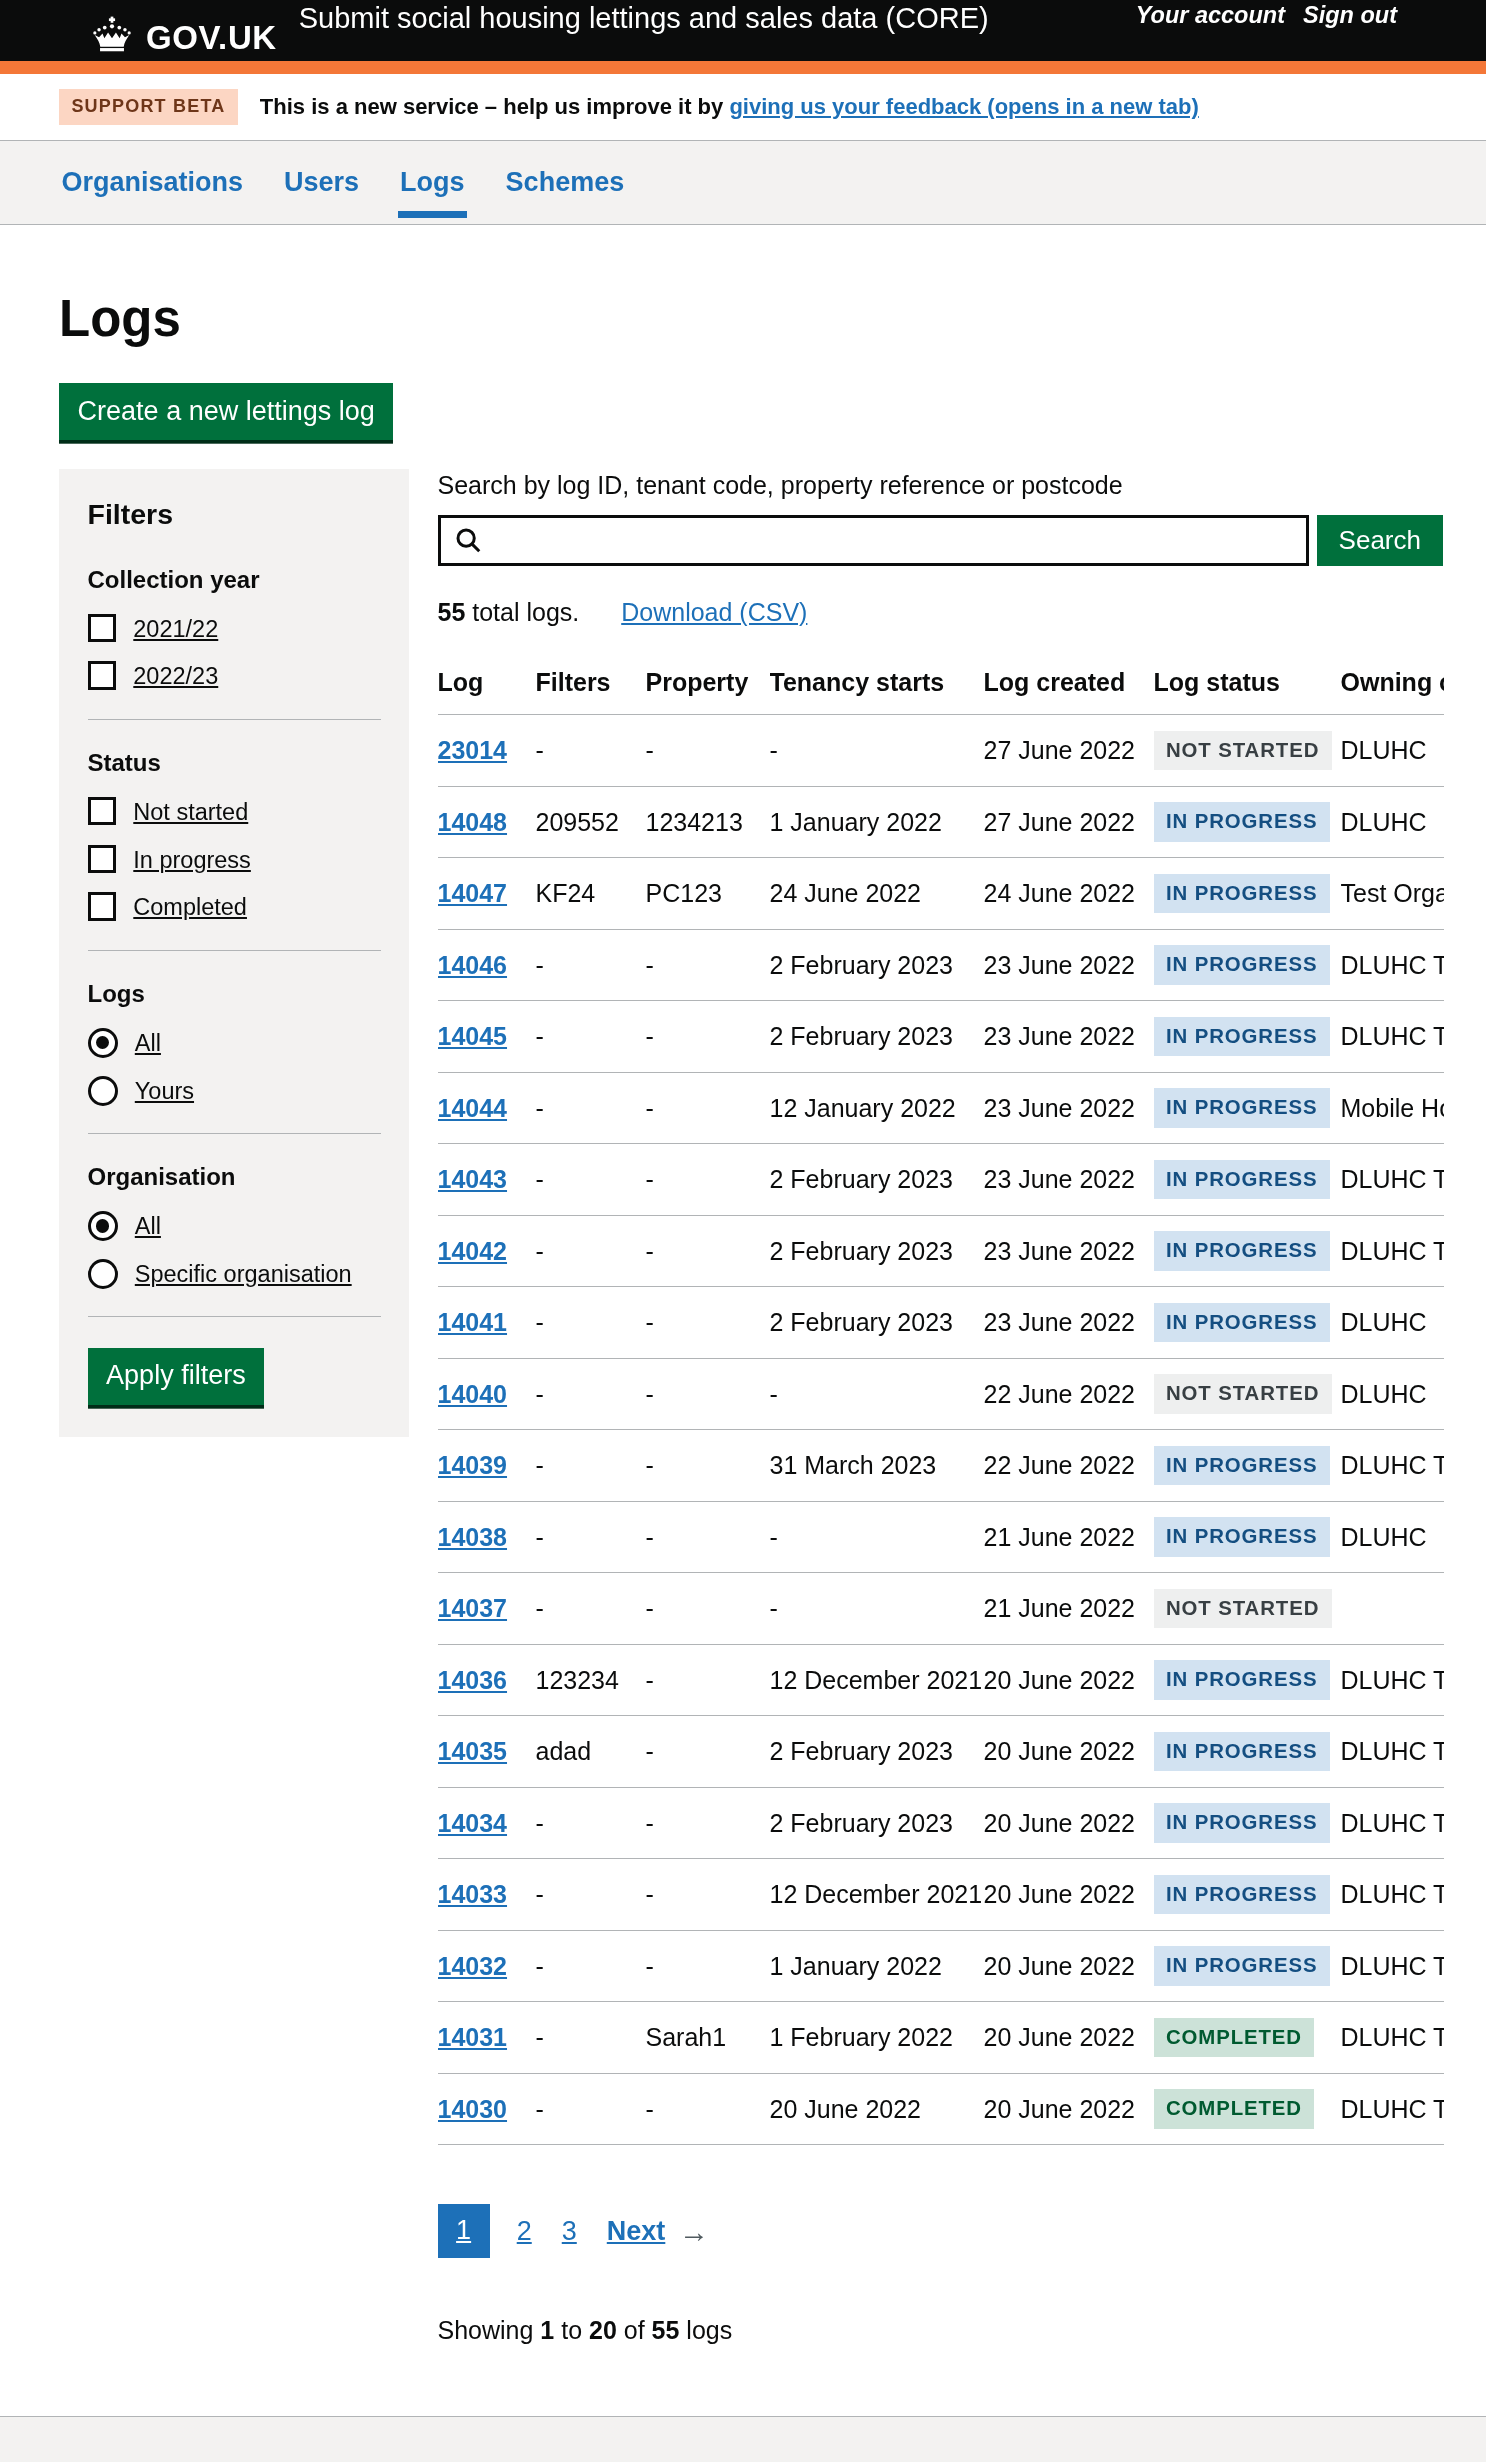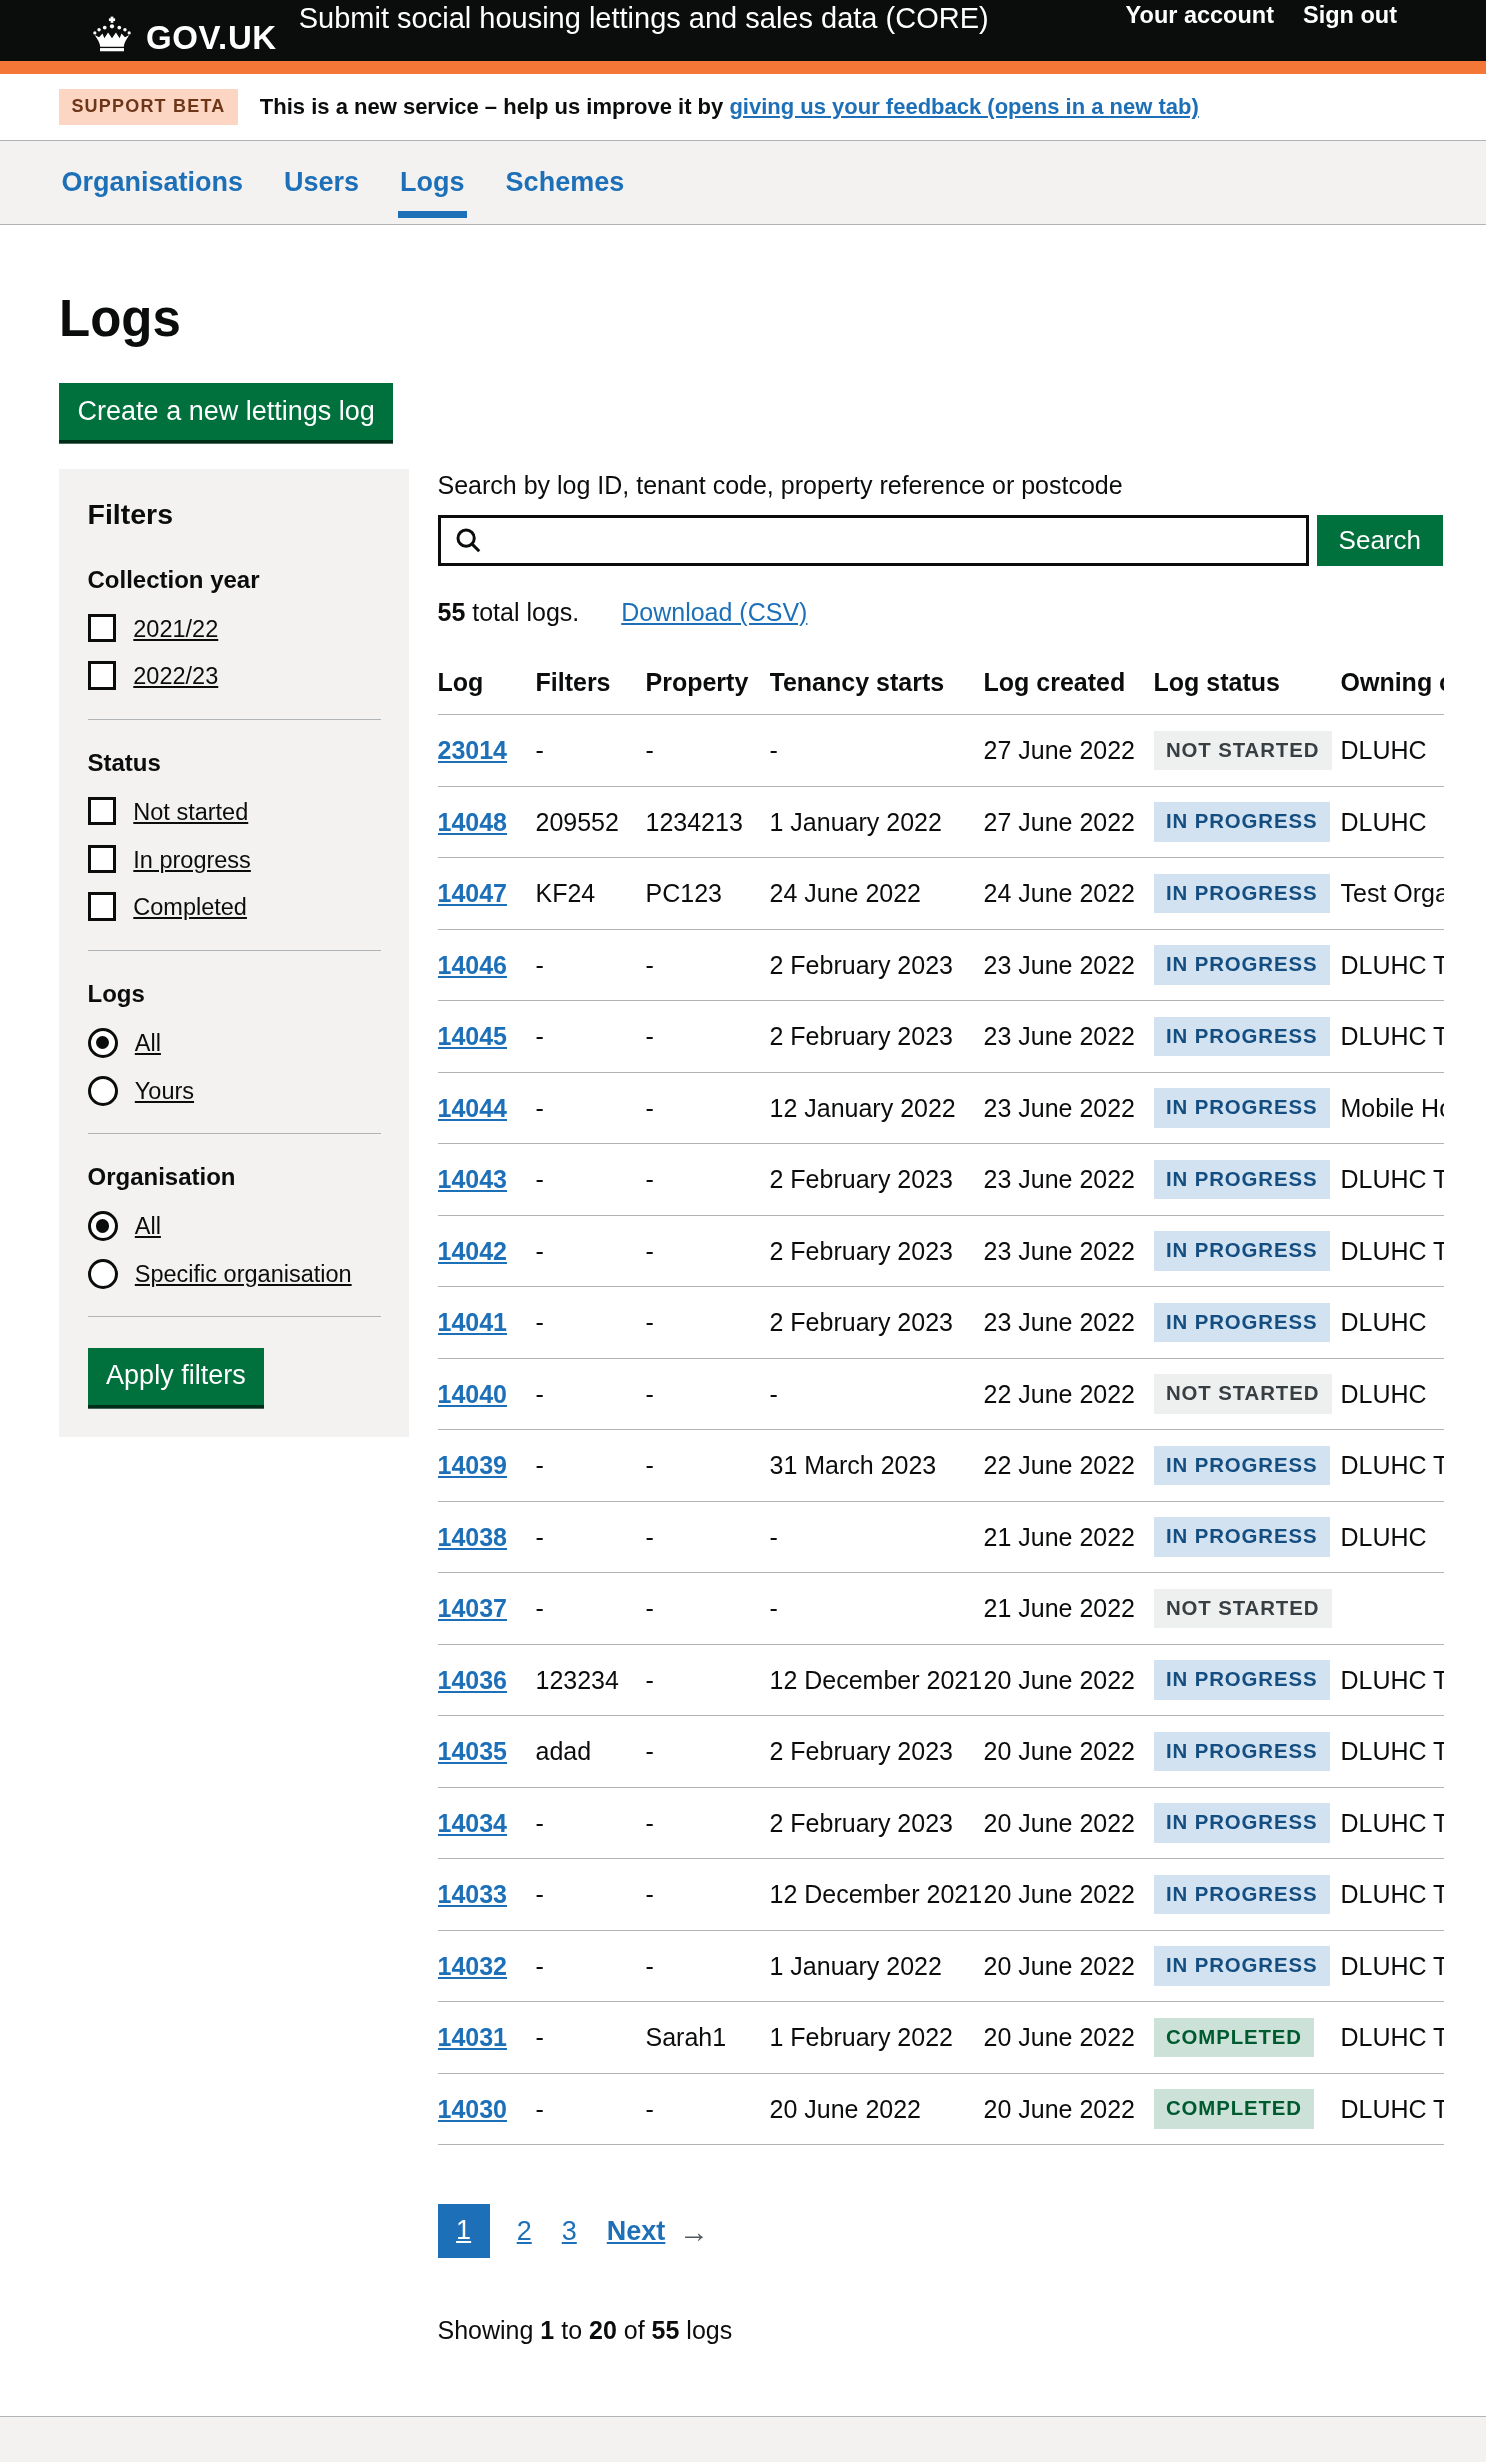--- a/index.html
+++ b/index.html
@@ -12,21 +12,21 @@
   a { text-decoration: underline; }
 
   
   .site-header { background: #0b0c0c; border-bottom: 13.6px solid #f47738; height: 74px; }
   .site-header .inner {
     height: 76px; padding: 0 89px; display: flex; 
   }
   .logo { display: flex; align-items: center; gap: 11px; color: #fff; text-decoration: none; }
   .logo-text { font-size: 33px; font-weight: 700; letter-spacing: 0.6px; }
   .service-name { color: #fff; text-decoration: none; font-size: 29px; font-weight: 400; margin-left: 22px; }
-  .header-links { margin-left: auto; display: flex; gap: 29px; }
+  .header-links { margin-left: auto; display: flex; gap: 18px; font-style: italic; }
   .header-links a { color: #fff; text-decoration: none; font-size: 23.5px; font-weight: 700; }
 
   
   .phase-banner { padding: 15px 59px; border-bottom: 1.2px solid #b1b4b6; display: flex; align-items: center; }
   .beta-tag {
     background: #fcd6c3; color: #6e3619; font-size: 18px; font-weight: 700;
     letter-spacing: 1.2px; padding: 6.2px 12.4px; text-transform: uppercase; display: inline-block;
   }
   .phase-text { font-size: 22px; margin-left: 22px; font-weight: bold; }
   .phase-text a { color: #1d70b8; }

